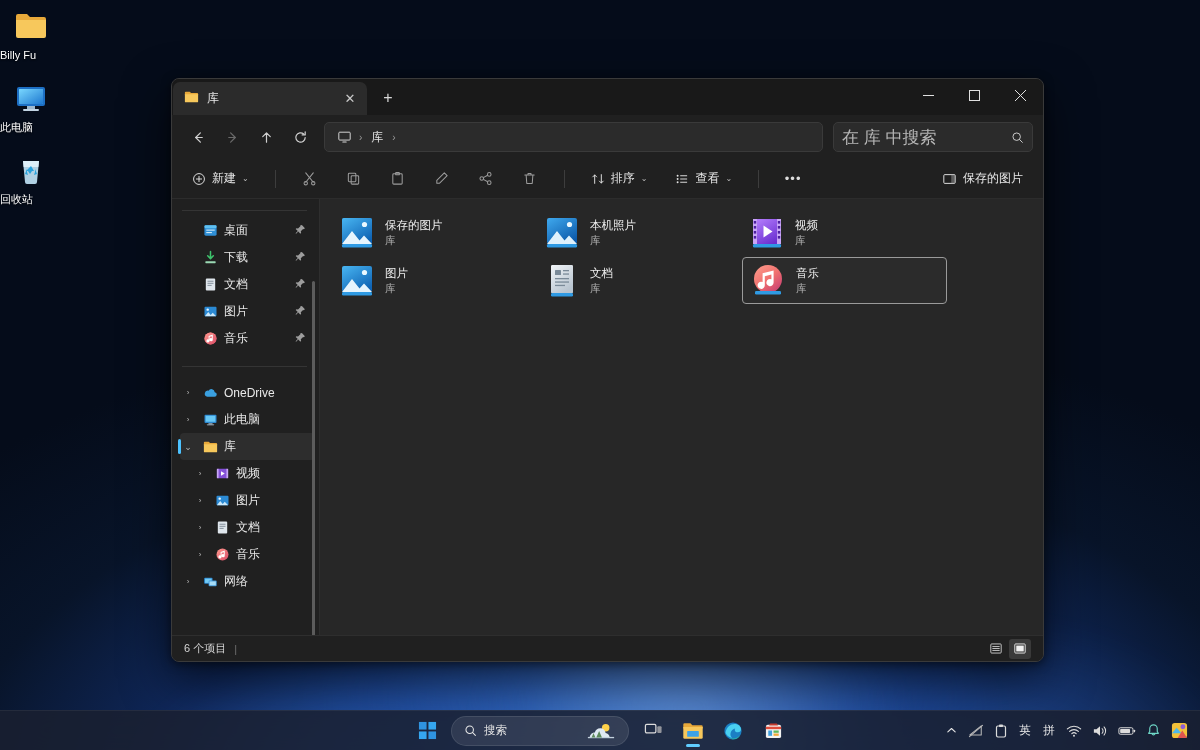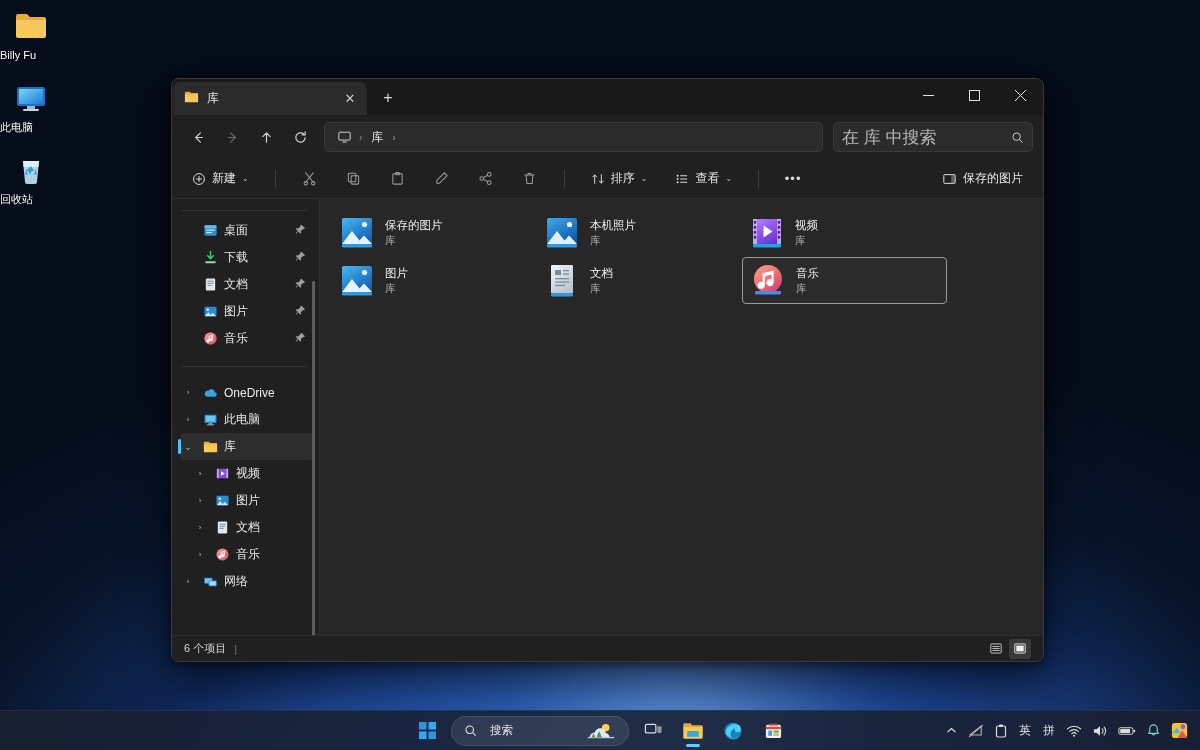--- a/index.html
+++ b/index.html
@@ -169,21 +169,21 @@
   }
   .tb-center { position: absolute; left: 50%; transform: translateX(-50%); display: flex; align-items: center; gap: 4px; }
   .tb-btn { width: 36px; height: 34px; border-radius: 5px; display: flex; align-items: center; justify-content: center; position: relative; }
   .tb-btn.running::after {
     content: ""; position: absolute; bottom: 1px; left: 50%; transform: translateX(-50%);
     width: 14px; height: 3px; border-radius: 2px; background: #60cdff;
   }
   .tb-search {
     height: 30px; width: 178px; border-radius: 15px; background: rgba(255,255,255,.09);
     border: 1px solid rgba(255,255,255,.10);
-    display: flex; align-items: center; gap: 13px; padding: 0 12px; margin: 0 2px;
+    display: flex; align-items: center; gap: 7px; padding: 0 12px; margin: 0 2px;
   }
   .tb-search .stxt { color: #e6e6e6; font-size: 11.5px; }
   .tb-weather {
     height: 32px; border-radius: 16px; display: flex; align-items: center; gap: 5px;
     padding: 0 8px; margin-left: 2px;
   }
   .tray { position: absolute; right: 8px; display: flex; align-items: center; gap: 2px; height: 40px; }
   .tray-item {
     height: 28px; min-width: 22px; padding: 0 4px; border-radius: 4px;
     display: flex; align-items: center; justify-content: center;

